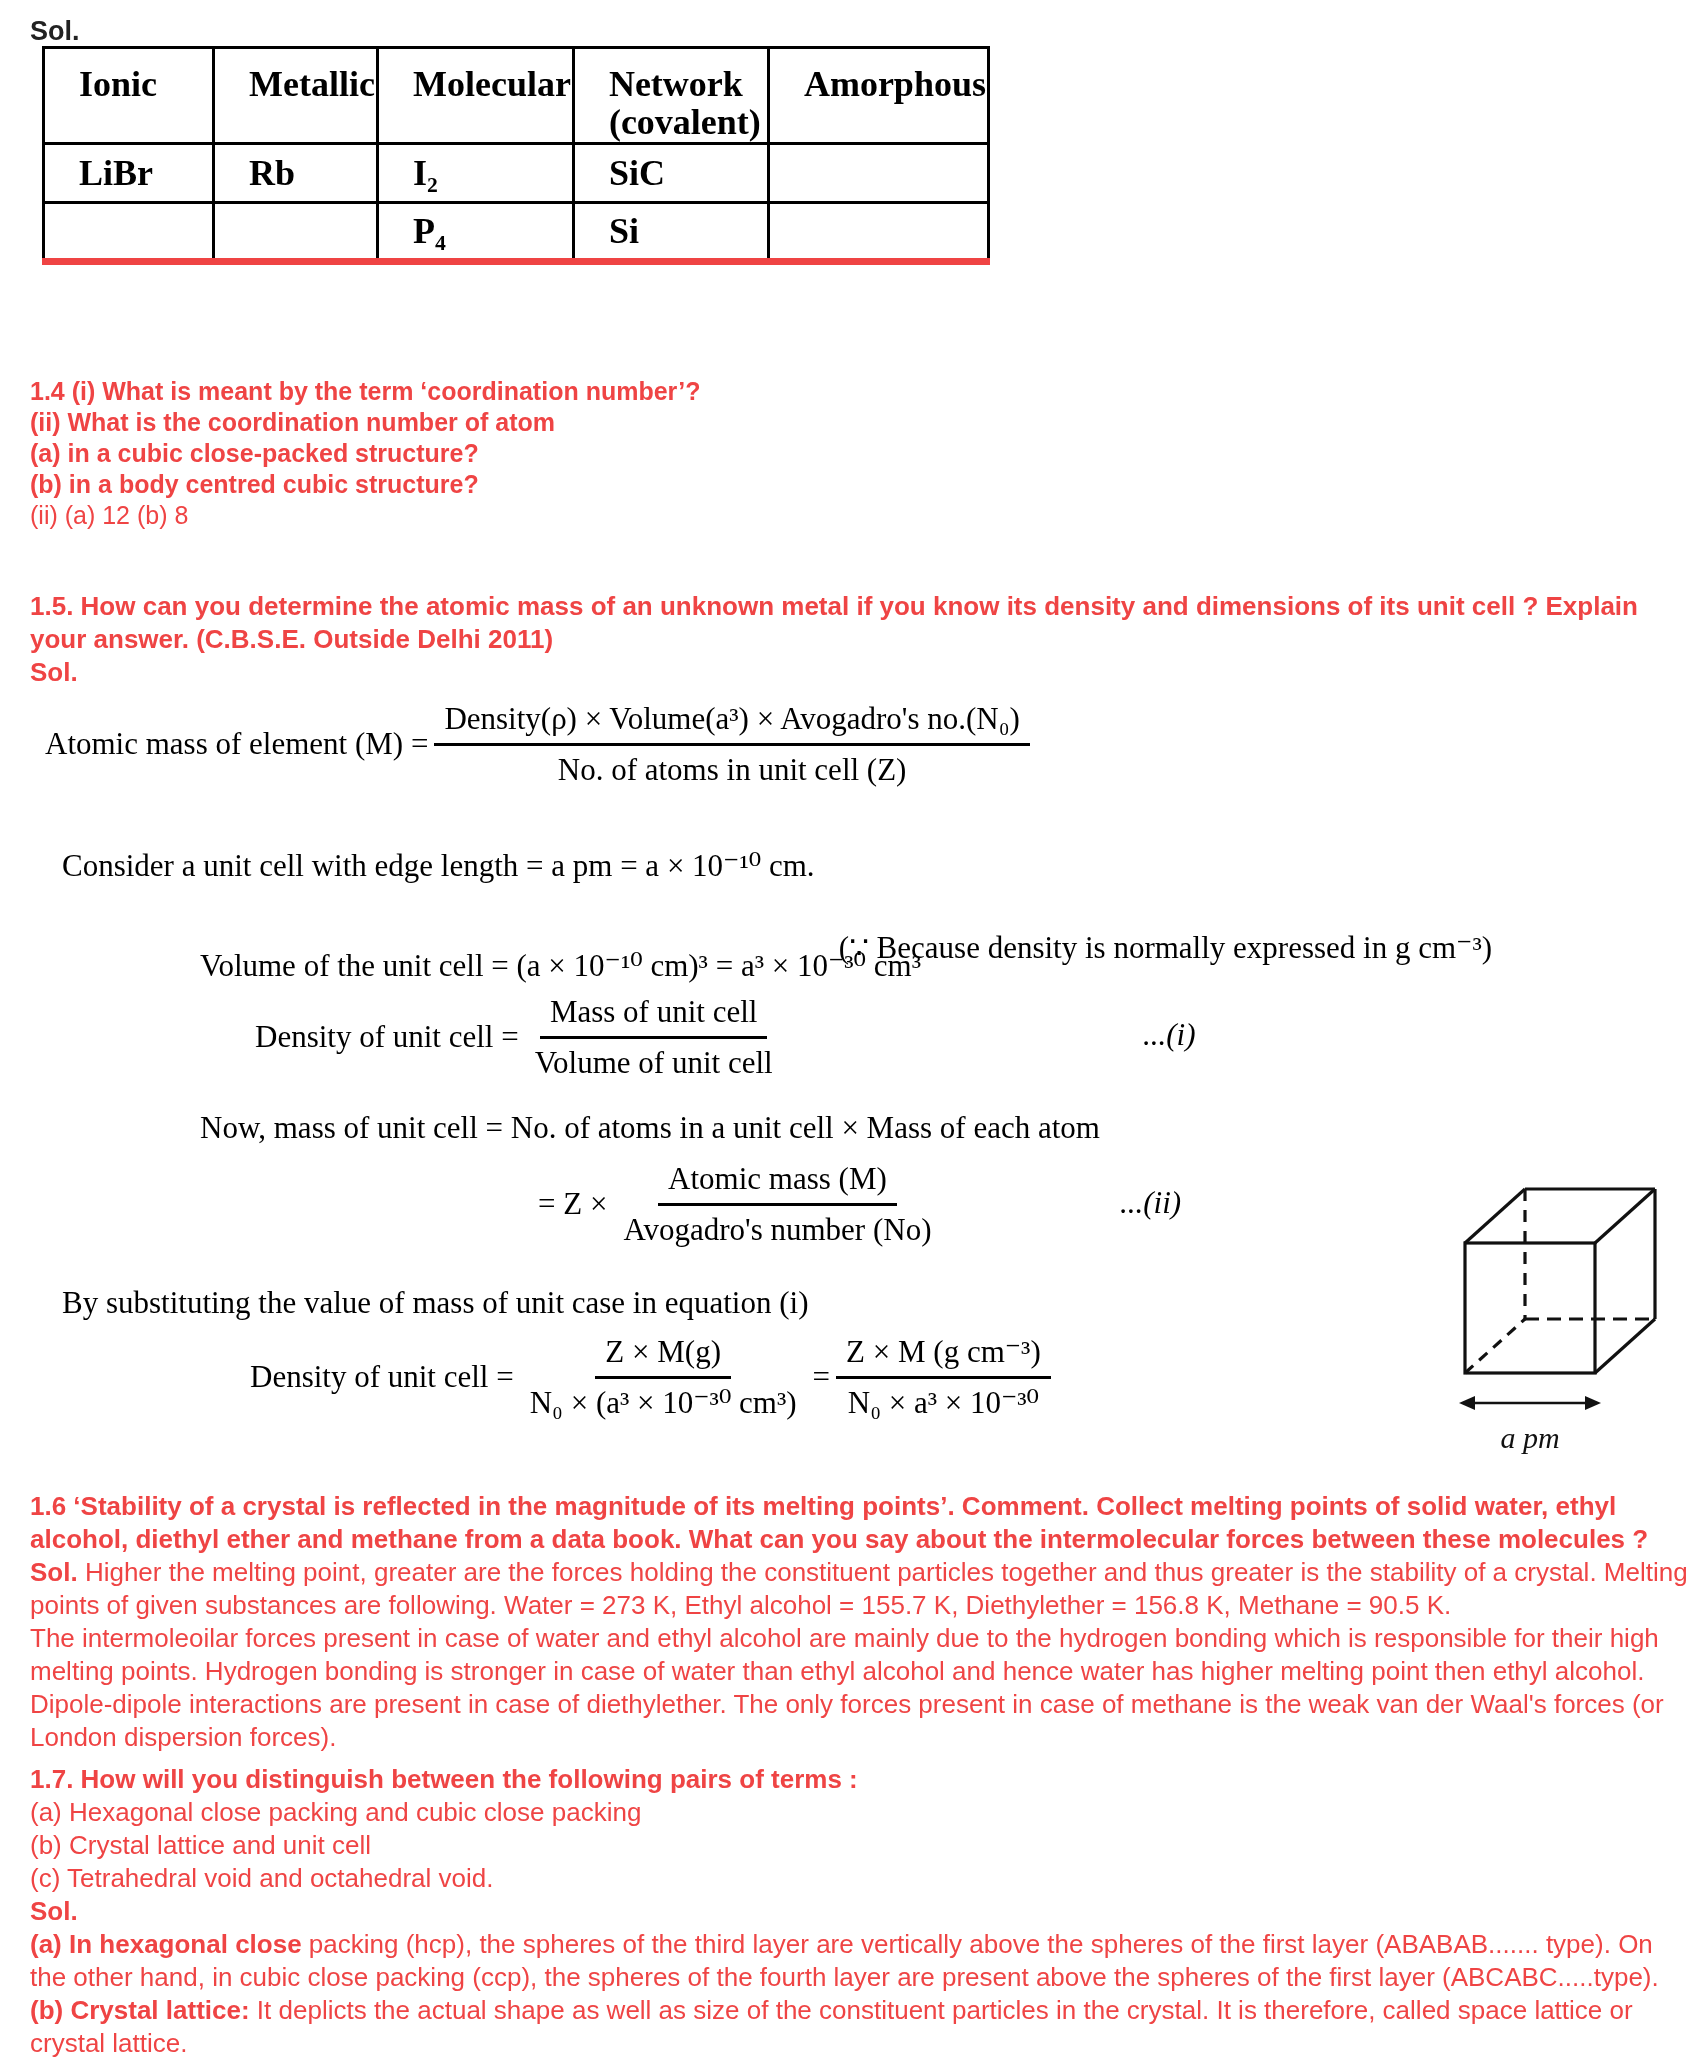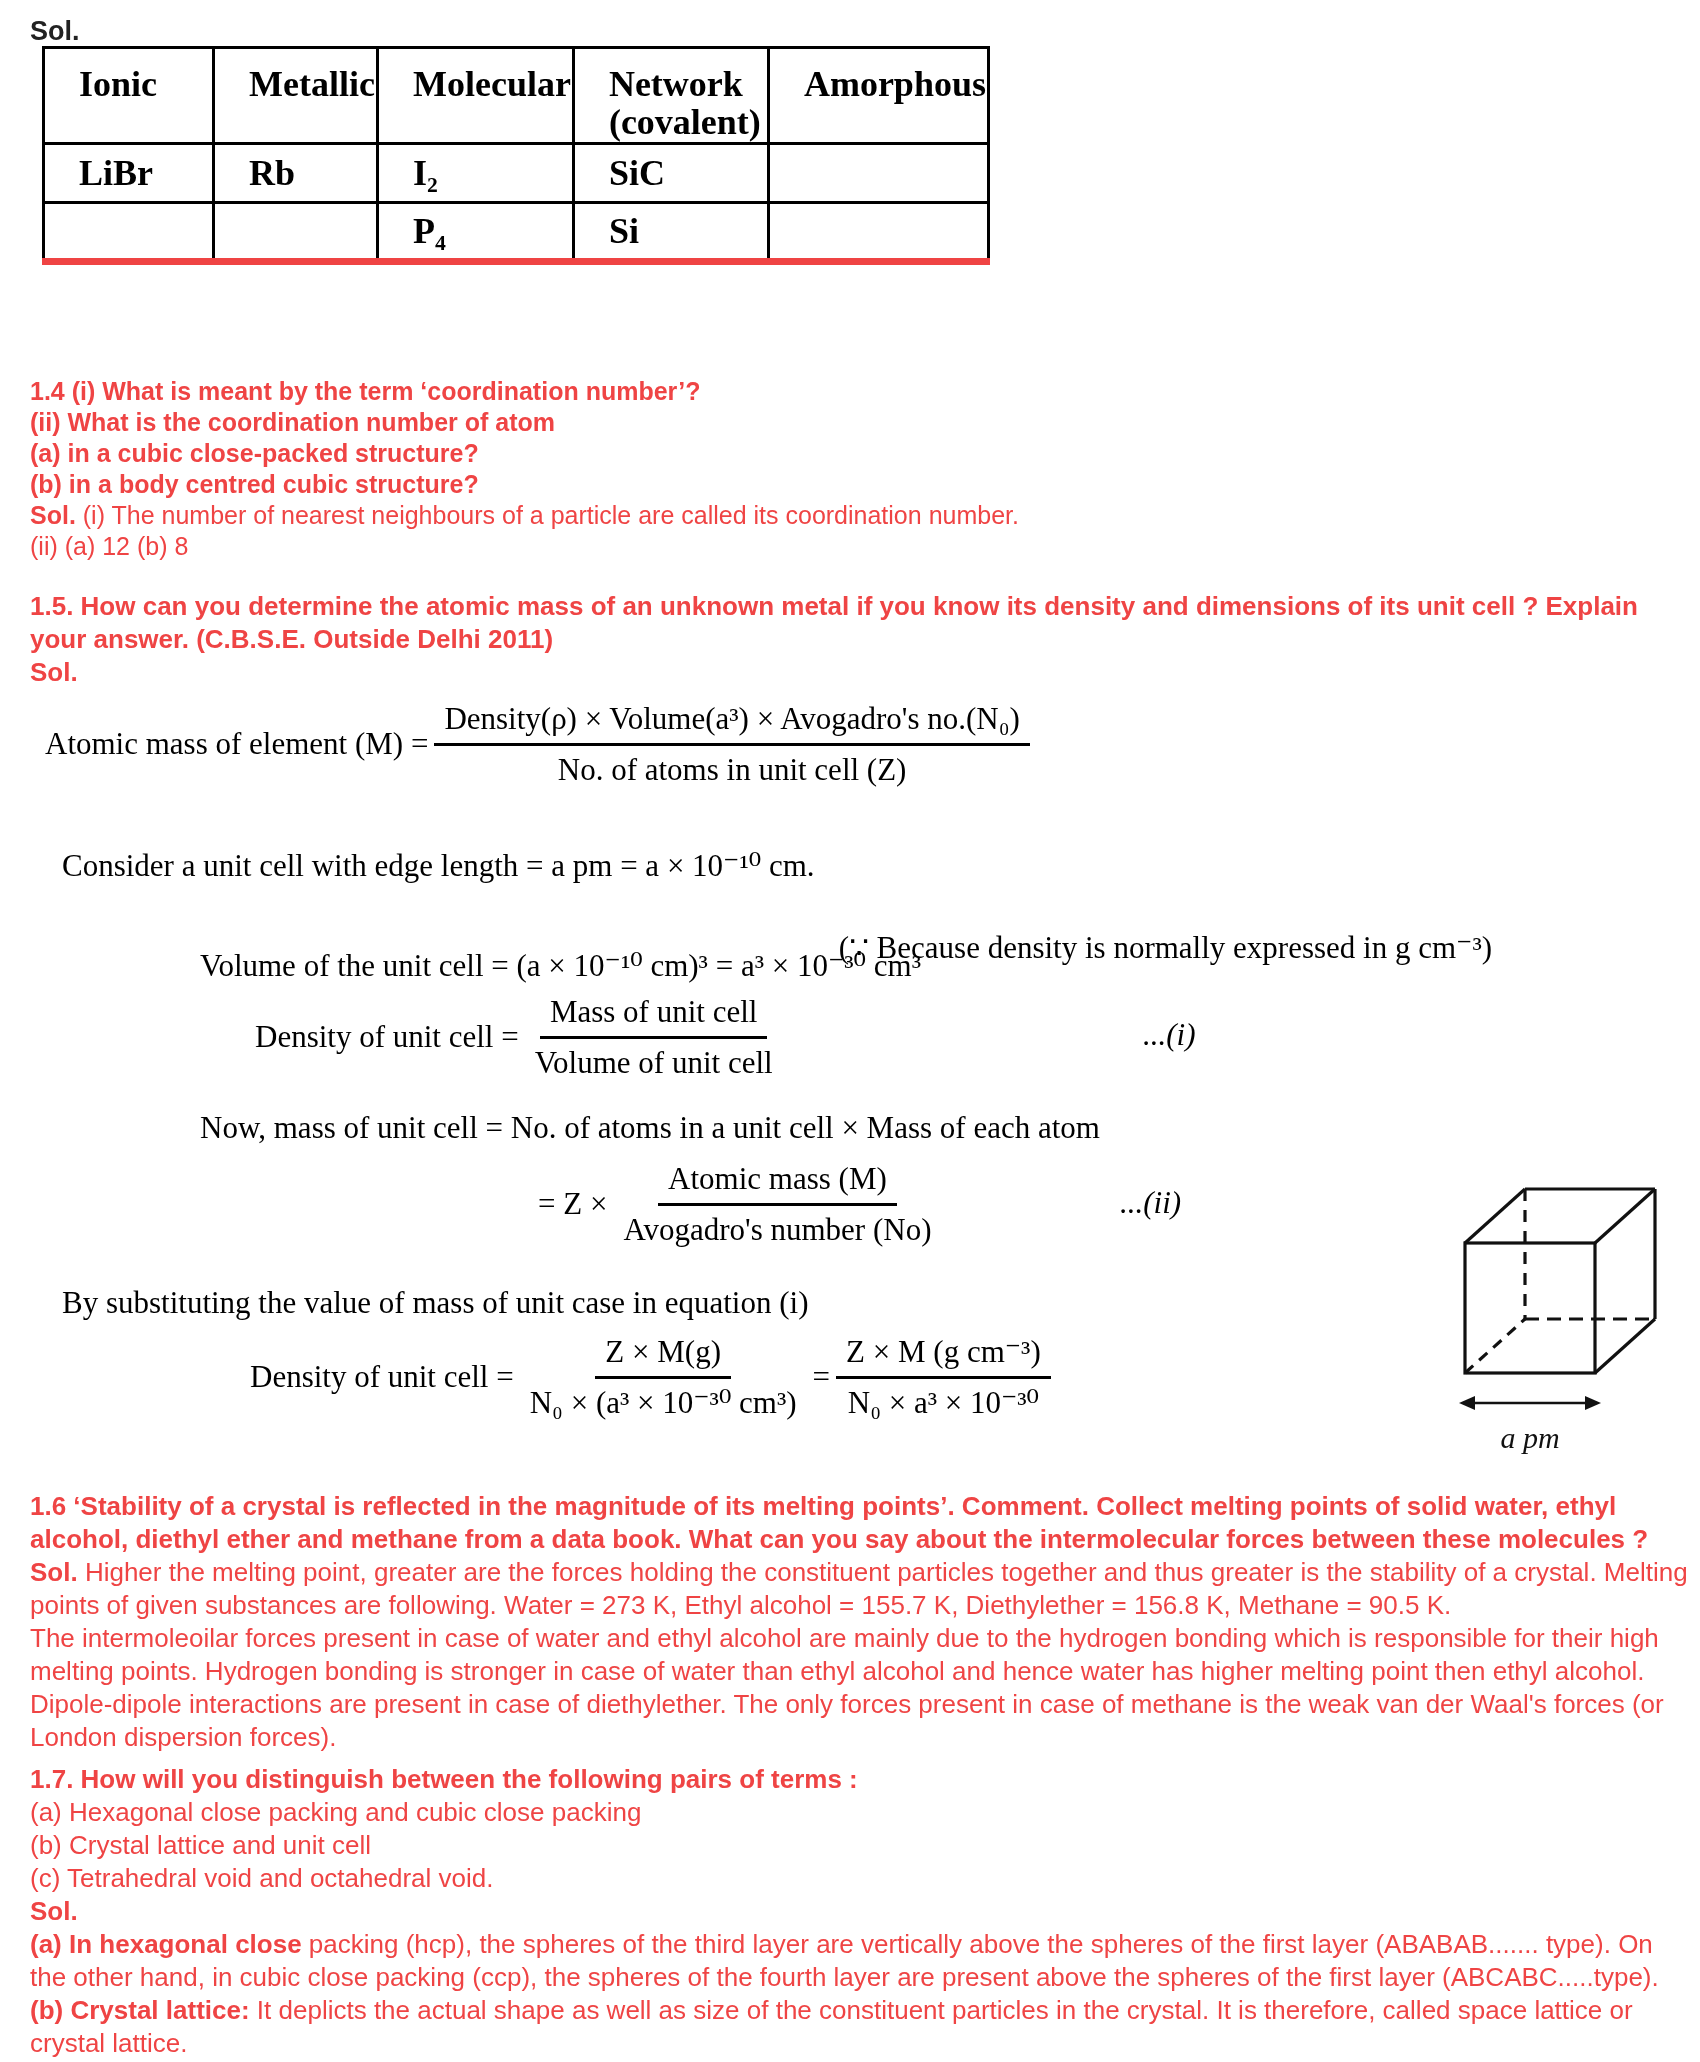--- a/index.html
+++ b/index.html
@@ -95,21 +95,20 @@
       <td></td>
     </tr>
   </tbody>
     </table>
 
   <div class="qblock" id="q14">
     <span class="qline bold">1.4 (i) What is meant by the term ‘coordination number’?</span>
     <span class="qline bold">(ii) What is the coordination number of atom</span>
     <span class="qline bold">(a) in a cubic close-packed structure?</span>
     <span class="qline bold">(b) in a body centred cubic structure?</span>
-    <span class="qline"><span class="bold">Sol.</span><span> (i) The number of nearest neighbours of a particle are called its coordination number.</span></span>
     <span class="qline">(ii) (a) 12 (b) 8</span>
   </div>
 
   <div class="qblock" id="q15">
     <span class="bold">1.5. How can you determine the atomic mass of an unknown metal if you know its density and dimensions of its unit cell ? Explain your answer. (C.B.S.E. Outside Delhi 2011)</span>
     <span class="qline bold">Sol.</span>
   </div>
 
   <div class="math">
 

